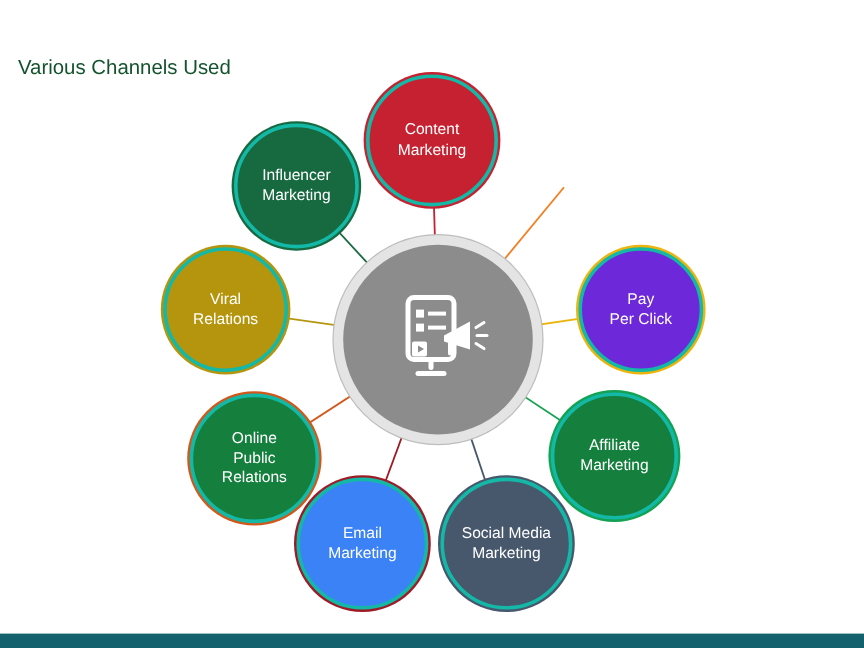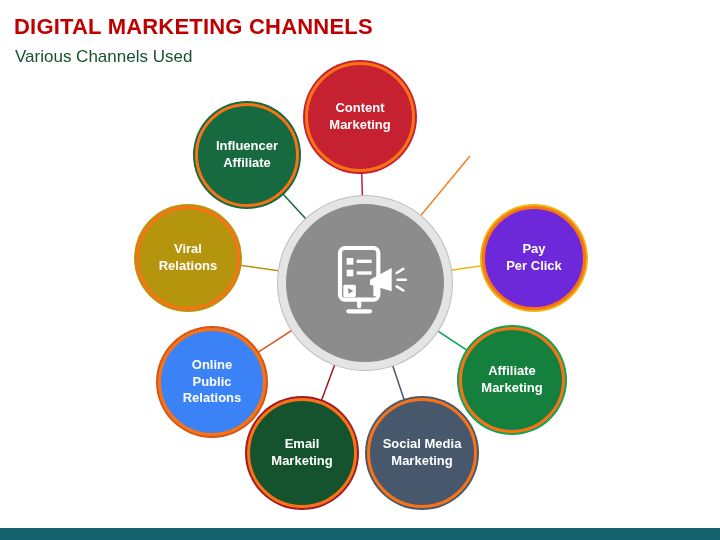--- a/index.html
+++ b/index.html
@@ -39,27 +39,27 @@
     border: 8px solid #E4E4E4;
     box-shadow: 0 0 0 1px #BDBDBD;
     display: flex;
     align-items: center;
     justify-content: center;
   }
   .channel {
     position: absolute;
     box-sizing: border-box;
     border-radius: 50%;
-    border: 3px solid #f97316;
+    border: 3px solid #14b8a6;
     display: flex;
     align-items: center;
     justify-content: center;
     text-align: center;
     color: #ffffff;
-    font-weight: bold;
+    font-weight: normal;
     font-size: 13px;
     line-height: 1.3;
     white-space: pre-line;
     padding: 4px;
   }
   .c0 { left: 305px; top:  62px; width: 110px; height: 110px; }
   .c1 { left: 419px; top: 105px; width: 102px; height: 102px; }
   .c2 { left: 482px; top: 206px; width: 104px; height: 104px; }
   .c3 { left: 459px; top: 327px; width: 106px; height: 106px; }
   .c4 { left: 367px; top: 398px; width: 110px; height: 110px; }
@@ -71,21 +71,20 @@
     position: absolute;
     left: 0; bottom: 0;
     width: 720px; height: 12px;
   }
 </style>
 </head>
 <body>
 
 <div class="stage">
 
-  <div class="title" style="color: rgb(192, 0, 0);">DIGITAL MARKETING CHANNELS</div>
   <div class="subtitle">Various Channels Used</div>
 
   <svg class="connectors">
     <line x1="365" y1="283" x2="360" y2="117" stroke-width="1.5" stroke="#C62130"></line>
     <line x1="365" y1="283" x2="470" y2="156" stroke-width="1.5" stroke="#F57E20"></line>
     <line x1="365" y1="283" x2="534" y2="258" stroke-width="1.5" stroke="#ECB50E"></line>
     <line x1="365" y1="283" x2="512" y2="380" stroke-width="1.5" stroke="#12A251"></line>
     <line x1="365" y1="283" x2="422" y2="453" stroke-width="1.5" stroke="#47586D"></line>
     <line x1="365" y1="283" x2="302" y2="453" stroke-width="1.5" stroke="#9E1B26"></line>
     <line x1="365" y1="283" x2="212" y2="382" stroke-width="1.5" stroke="#D2571A"></line>
@@ -127,33 +126,33 @@
 Per Click</span>
   </div>
   <div class="channel c3" style="background-color: #15803d; box-shadow: rgb(18, 162, 81) 0px 0px 0px 2px;">
     <span>Affiliate
 Marketing</span>
   </div>
   <div class="channel c4" style="background-color: rgb(71, 88, 109); box-shadow: rgb(71, 88, 109) 0px 0px 0px 2px;">
     <span>Social Media
 Marketing</span>
   </div>
-  <div class="channel c5" style="background-color: #14532d; box-shadow: rgb(158, 27, 38) 0px 0px 0px 2px;">
+  <div class="channel c5" style="background-color: #3b82f6; box-shadow: rgb(158, 27, 38) 0px 0px 0px 2px;">
     <span>Email
 Marketing</span>
   </div>
-  <div class="channel c6" style="background-color: #3b82f6; box-shadow: rgb(210, 87, 26) 0px 0px 0px 2px;">
+  <div class="channel c6" style="background-color: #15803d; box-shadow: rgb(210, 87, 26) 0px 0px 0px 2px;">
     <span>Online
 Public
 Relations</span>
   </div>
   <div class="channel c7" style="background-color: rgb(182, 149, 14); box-shadow: rgb(182, 149, 14) 0px 0px 0px 2px;">
     <span>Viral
 Relations</span>
   </div>
   <div class="channel c8" style="background-color: rgb(23, 105, 63); box-shadow: rgb(23, 105, 63) 0px 0px 0px 2px;">
     <span>Influencer
-Affiliate</span>
+Marketing</span>
   </div>
 
   <div class="footer-bar" style="background-color: rgb(19, 97, 108);"></div>
 
 </div>
 
 </body></html>

